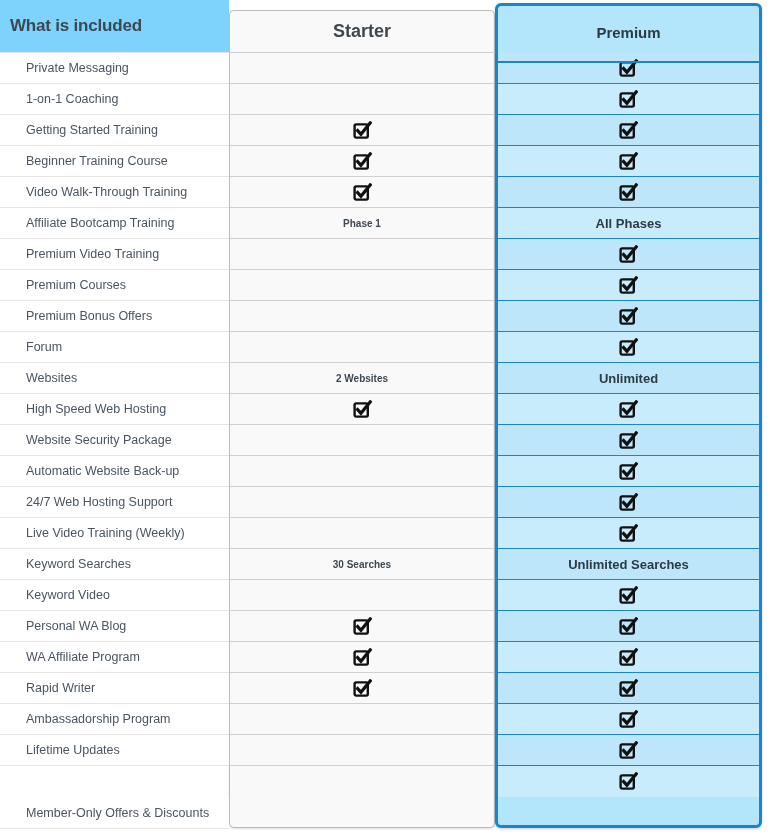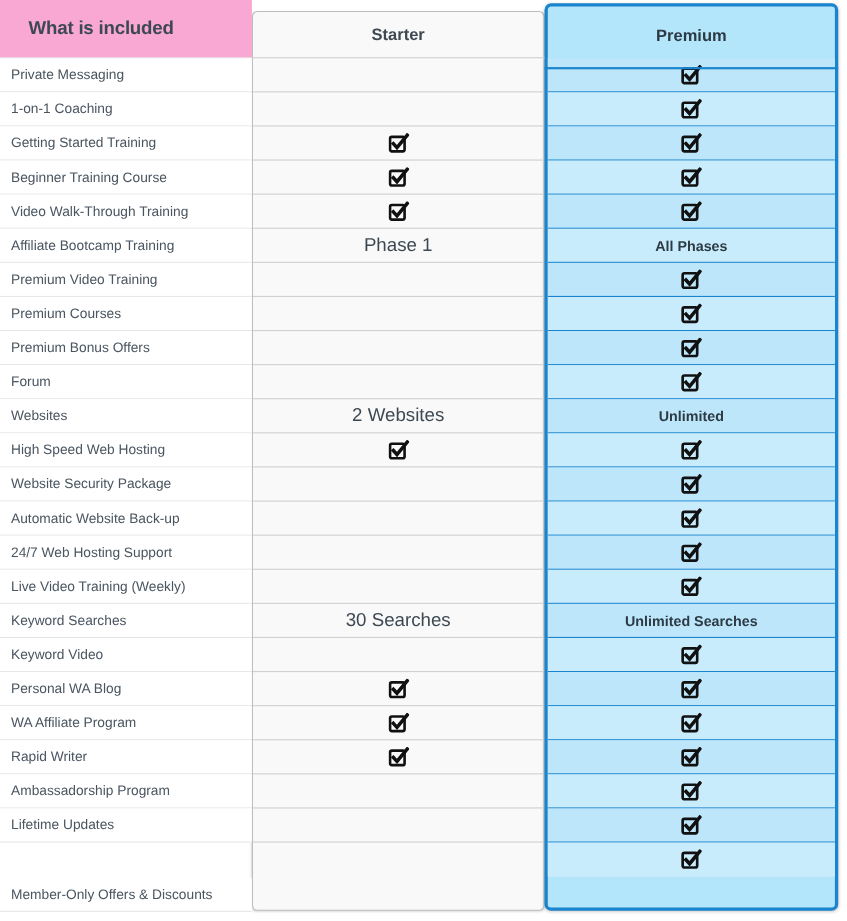--- a/index.html
+++ b/index.html
@@ -21,26 +21,26 @@
   }
 
   
   .head-features {
     position: absolute;
     left: 0; top: 0;
     width: 229px;
     height: 53px;
     display: flex;
     align-items: center;
-    padding-left: 26px;
+    padding-left: 10px;
     font-size: 17px;
     font-weight: bold;
     color: #3d4852;
     letter-spacing: -0.2px;
-    background: #f9a8d4;
+    background: #7dd3fc;
     border-bottom: 1px solid #e3e3e3;
   }
 
   
   .panel-starter {
     position: absolute;
     left: 229px;
     top: 10px;
     width: 266px;
     height: 818px;
@@ -52,21 +52,21 @@
 
   .head-starter {
     position: absolute;
     left: 229px;
     top: 10px;
     width: 266px;
     height: 43px;
     display: flex;
     align-items: center;
     justify-content: center;
-    font-size: 15px;
+    font-size: 18px;
     font-weight: bold;
     color: #3d4852;
     border-bottom: 1px solid #cfcfcf;
     z-index: 3;
   }
 
   
   .panel-premium {
     position: absolute;
     left: 495px;
@@ -110,37 +110,37 @@
     width: 770px;
   }
 
   .cell-feature {
     position: absolute;
     left: 0; top: 0;
     width: 229px;
     height: 31px;
     display: flex;
     align-items: center;
-    padding-left: 10px;
+    padding-left: 26px;
     font-size: 12.5px;
     color: #4a5560;
     background: #ffffff;
     border-bottom: 1px solid #e6e6e6;
   }
 
   .cell-starter {
     position: absolute;
     left: 230px; top: 0;
     width: 264px;
     height: 31px;
     display: flex;
     align-items: center;
     justify-content: center;
-    font-size: 17px;
-    font-weight: normal;
+    font-size: 10px;
+    font-weight: bold;
     color: #3d4852;
     border-bottom: 1px solid #d0d0d0;
   }
 
   .cell-premium {
     position: absolute;
     left: 498px; top: 0;
     width: 261px;
     height: 31px;
     display: flex;

